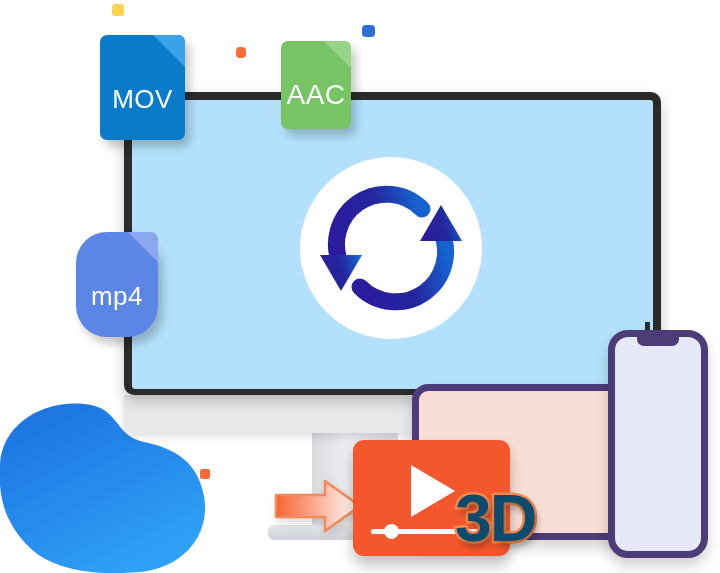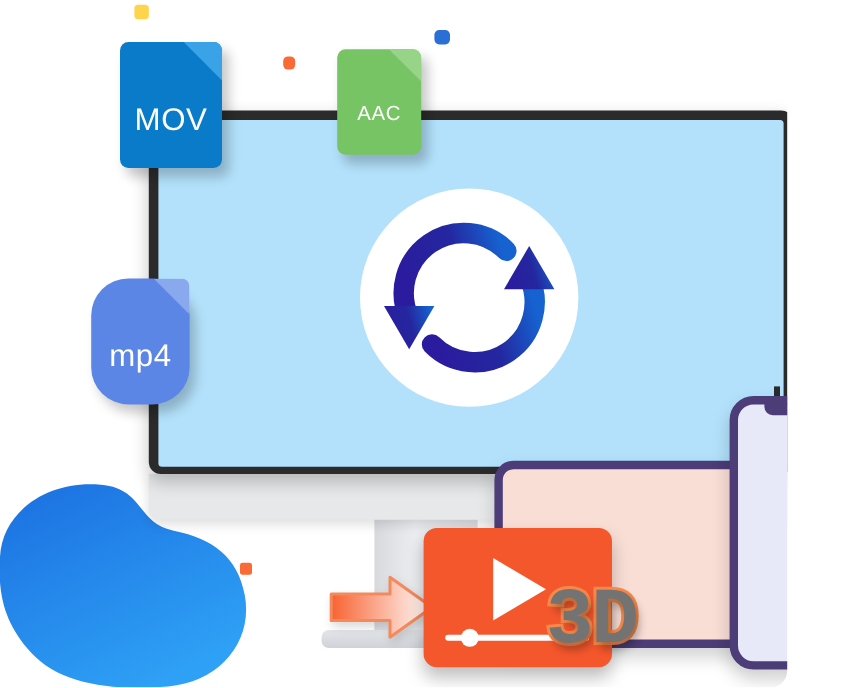--- a/index.html
+++ b/index.html
@@ -5,21 +5,21 @@
   html, body {
     margin: 0;
     padding: 0;
     background: #ffffff;
   }
   body {
     font-family: "Liberation Sans", sans-serif;
   }
   #stage {
     position: relative;
-    width: 656px;
+    width: 720px;
     height: 573px;
     background: #ffffff;
     border-radius: 14px;
     overflow: hidden;
   }
 
   
   .confetti {
     position: absolute;
   }
@@ -122,21 +122,21 @@
     color: #ffffff;
     font-family: "Liberation Sans", sans-serif;
     letter-spacing: 0.5px;
   }
 
   #card-mov { left: 100px; top: 35px;  width: 85px;  height: 105px; background:#0a7bc8; }
   #card-mov .label { font-size: 26px; padding-top: 24px; }
   #card-mov .fold { border-left: 32px solid transparent; border-top: 32px solid #3aa2e6; border-top-right-radius:7px; }
 
   #card-aac { left: 281px; top: 41px; width: 70px; height: 88px; background:#76c463; }
-  #card-aac .label { font-size: 17px; padding-top: 20px; }
+  #card-aac .label { font-size: 28px; padding-top: 20px; }
   #card-aac .fold { border-left: 27px solid transparent; border-top: 27px solid #97d488; border-top-right-radius:7px; }
 
   #card-mp3 { left: 444px; top: 38px; width: 74px; height: 92px; background:#3aa2e6; }
   #card-mp3 .label { font-size: 23px; padding-top: 20px; }
   #card-mp3 .fold { border-left: 28px solid transparent; border-top: 28px solid #8ccbf2; border-top-right-radius:7px; }
 
   #card-avi { left: 183px; top: 150px; width: 85px; height: 113px; background:#3aa2e6; }
   #card-avi .label { font-size: 26px; padding-top: 26px; }
   #card-avi .fold { border-left: 32px solid transparent; border-top: 32px solid #8ccbf2; border-top-right-radius:7px; }
 
@@ -237,24 +237,24 @@
     top: 84px;
     width: 15px;
     height: 15px;
     background: #ffffff;
     border-radius: 50%;
   }
   .three-d-text {
     position: absolute;
     left: 455px;
     top: 480px;
-    font-family: Liberation Mono, monospace;
+    font-family: Liberation Sans, sans-serif;
     font-size: 66px;
     font-weight: bold;
-    color: #737373;
+    color: #0c4a6e;
     -webkit-text-stroke: 5px #f58a4b;
     paint-order: stroke fill;
     letter-spacing: -2px;
     text-shadow: 3px 6px 7px rgba(0,0,0,0.3);
   }
 </style>
 </head>
 <body>
 
 <div id="stage">

